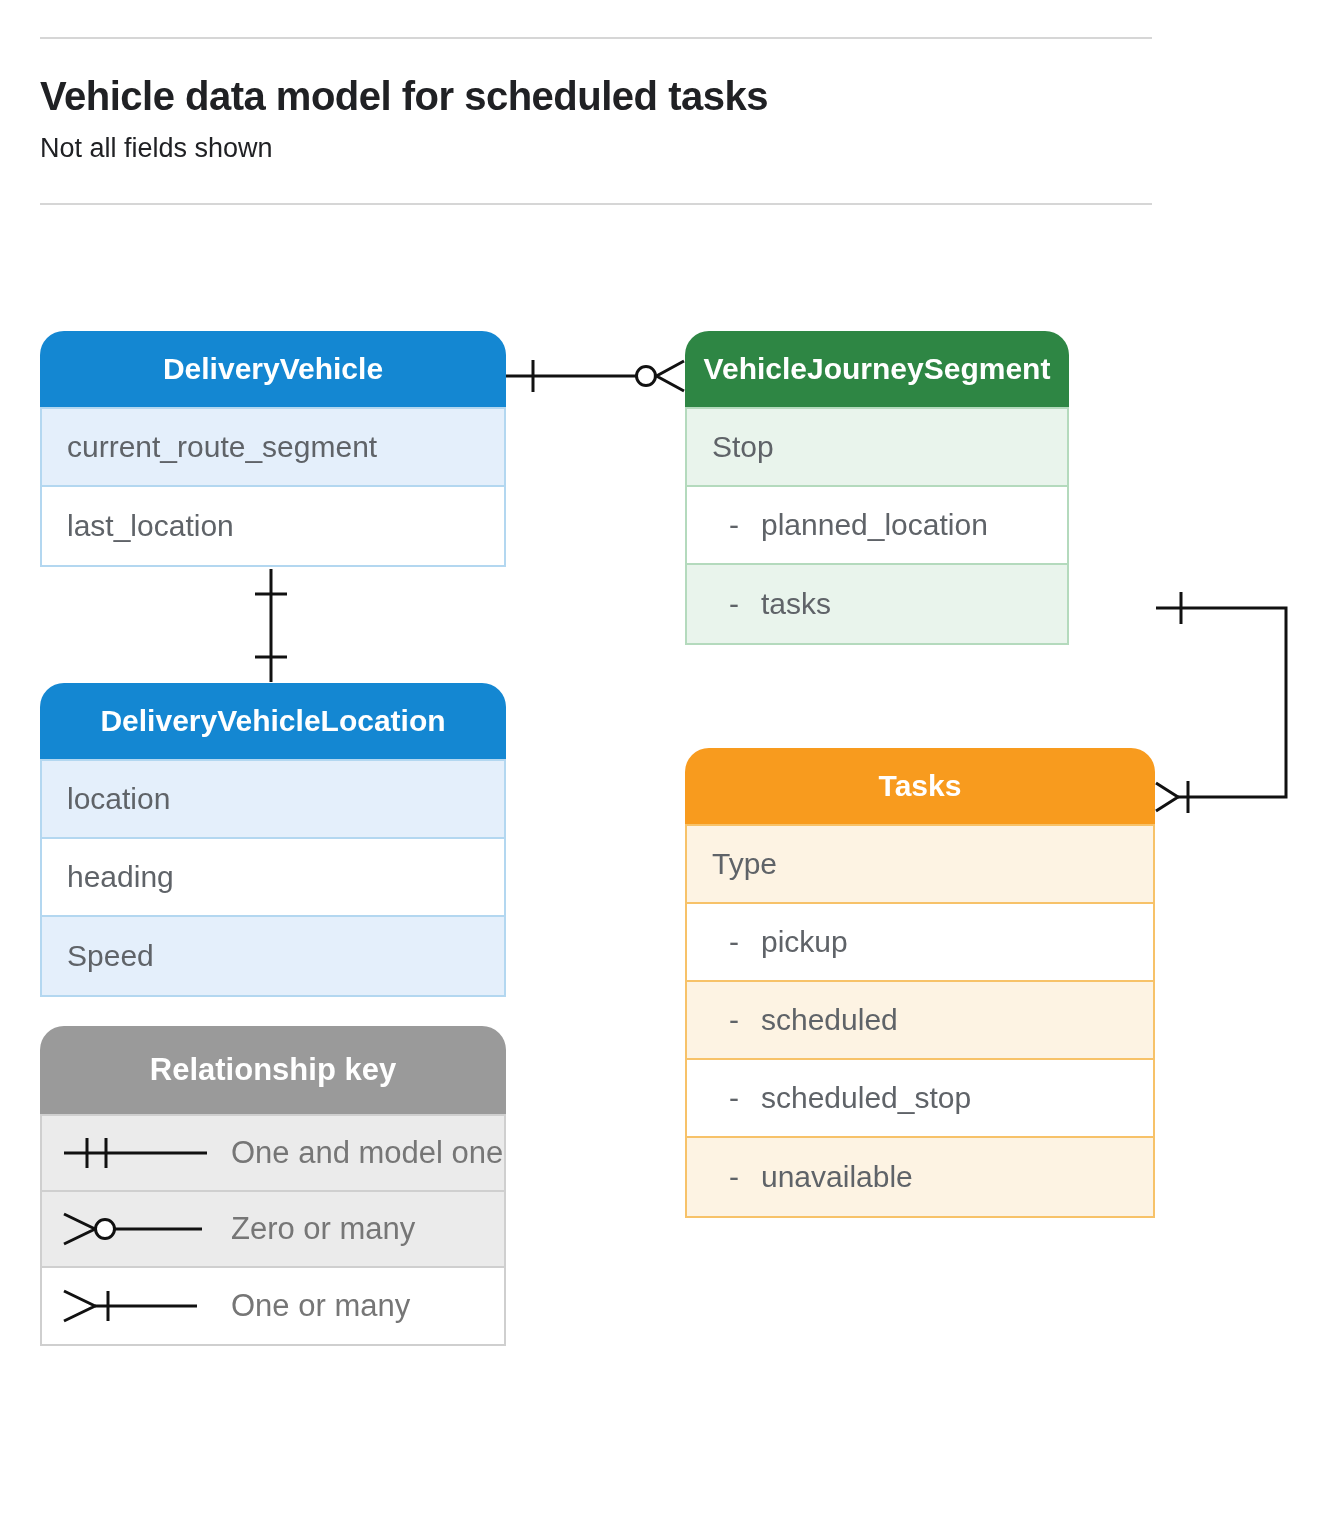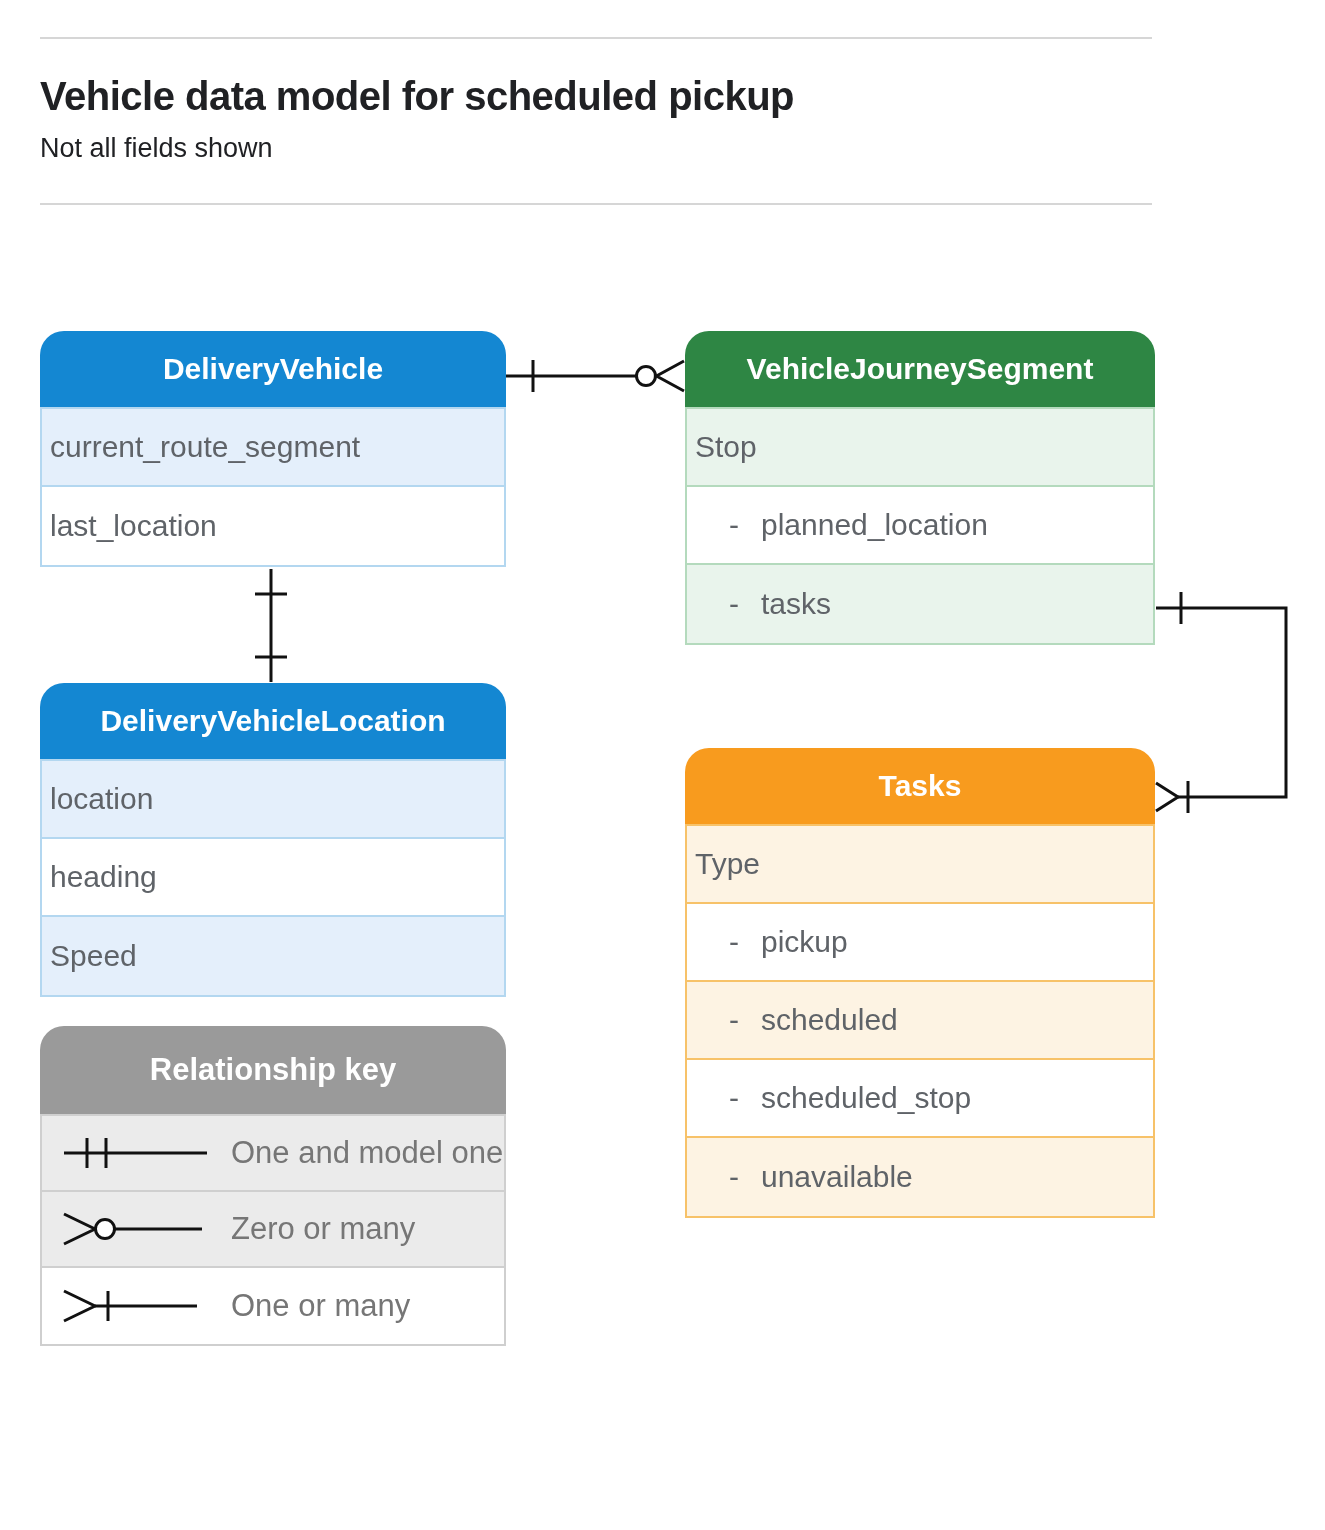--- a/index.html
+++ b/index.html
@@ -28,21 +28,21 @@
   .entity{position:absolute;z-index:1;}
   .entity-header{
     height:76px;border-radius:24px 24px 0 0;
     display:flex;align-items:center;justify-content:center;
     color:#ffffff;font-weight:700;font-size:30px;
   }
   .entity-body{border:2px solid #ccc;background:#ffffff;box-sizing:border-box;}
   .row{
     height:78px;box-sizing:border-box;
     display:flex;align-items:center;
-    padding-left:8px;
+    padding-left:25px;
     font-size:30px;color:#5f6368;
     border-bottom:2px solid #ccc;background:#ffffff;
   }
   .row:last-child{border-bottom:none;}
   .row.sub{padding-left:42px;}
   .row .dash{margin-right:22px;}
 
   
   .t-blue .entity-header{background:#1487d2;}
   .t-blue .entity-body{border-color:#b3d7f0;}
@@ -67,21 +67,21 @@
   .key-symbol{flex:0 0 auto;}
   .key-symbol line,.key-symbol path{stroke:#111111;stroke-width:3;fill:none;}
   .key-symbol circle{stroke:#111111;stroke-width:3;fill:#ffffff;}
 </style>
 </head>
 <body>
 
 <div class="canvas">
 
   <div class="rule rule-top"></div>
-  <h1 class="page-title">Vehicle data model for scheduled pickup</h1>
+  <h1 class="page-title">Vehicle data model for scheduled tasks</h1>
   <p class="page-subtitle">Not all fields shown</p>
   <div class="rule rule-bottom"></div>
 
   <svg class="connectors" width="1325" height="1530" viewBox="0 0 1325 1530">
 
     <g>
       <line x1="506" y1="376" x2="637" y2="376"></line>
       <line x1="533" y1="360" x2="533" y2="392"></line>
       <circle cx="646" cy="376" r="9.5"></circle>
       <path d="M684 361 L656.5 376 L684 391"></path>
@@ -108,21 +108,21 @@
     <div class="entity-body">
       <div class="row tint">
         <span>current_route_segment</span>
       </div>
       <div class="row">
         <span>last_location</span>
       </div>
     </div>
   </div>
 
-  <div class="entity t-green" style="left:685px;top:331px;width:470px;text-align:right;">
+  <div class="entity t-green" style="left:685px;top:331px;width:384px;text-align:right;">
     <div class="entity-header">
       <span>VehicleJourneySegment</span>
     </div>
     <div class="entity-body">
       <div class="row tint">
         <span>Stop</span>
       </div>
       <div class="row sub">
         <span class="dash">-</span>
         <span>planned_location</span>

